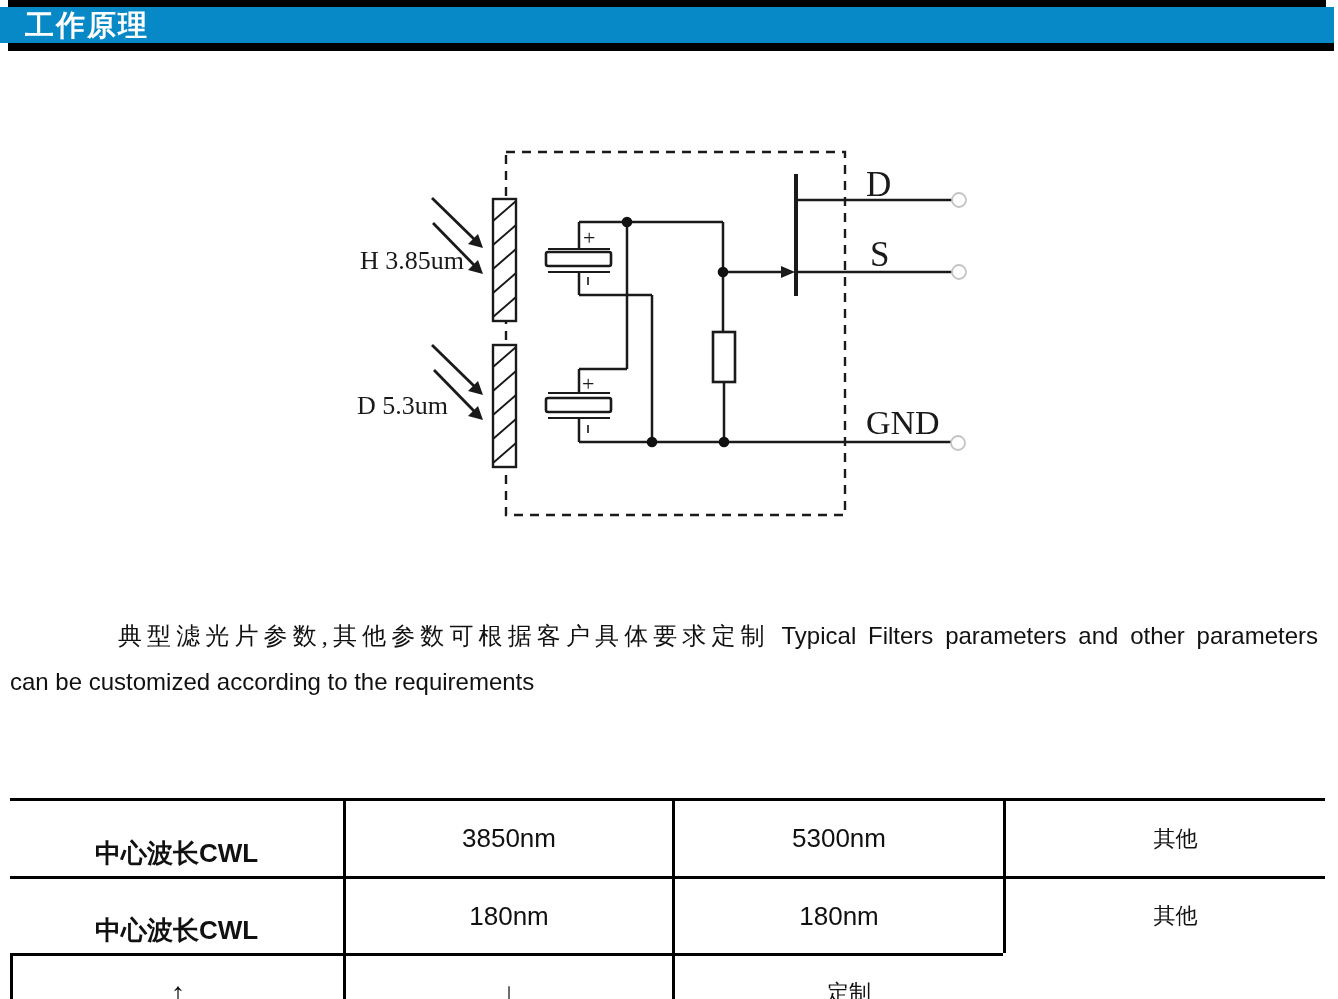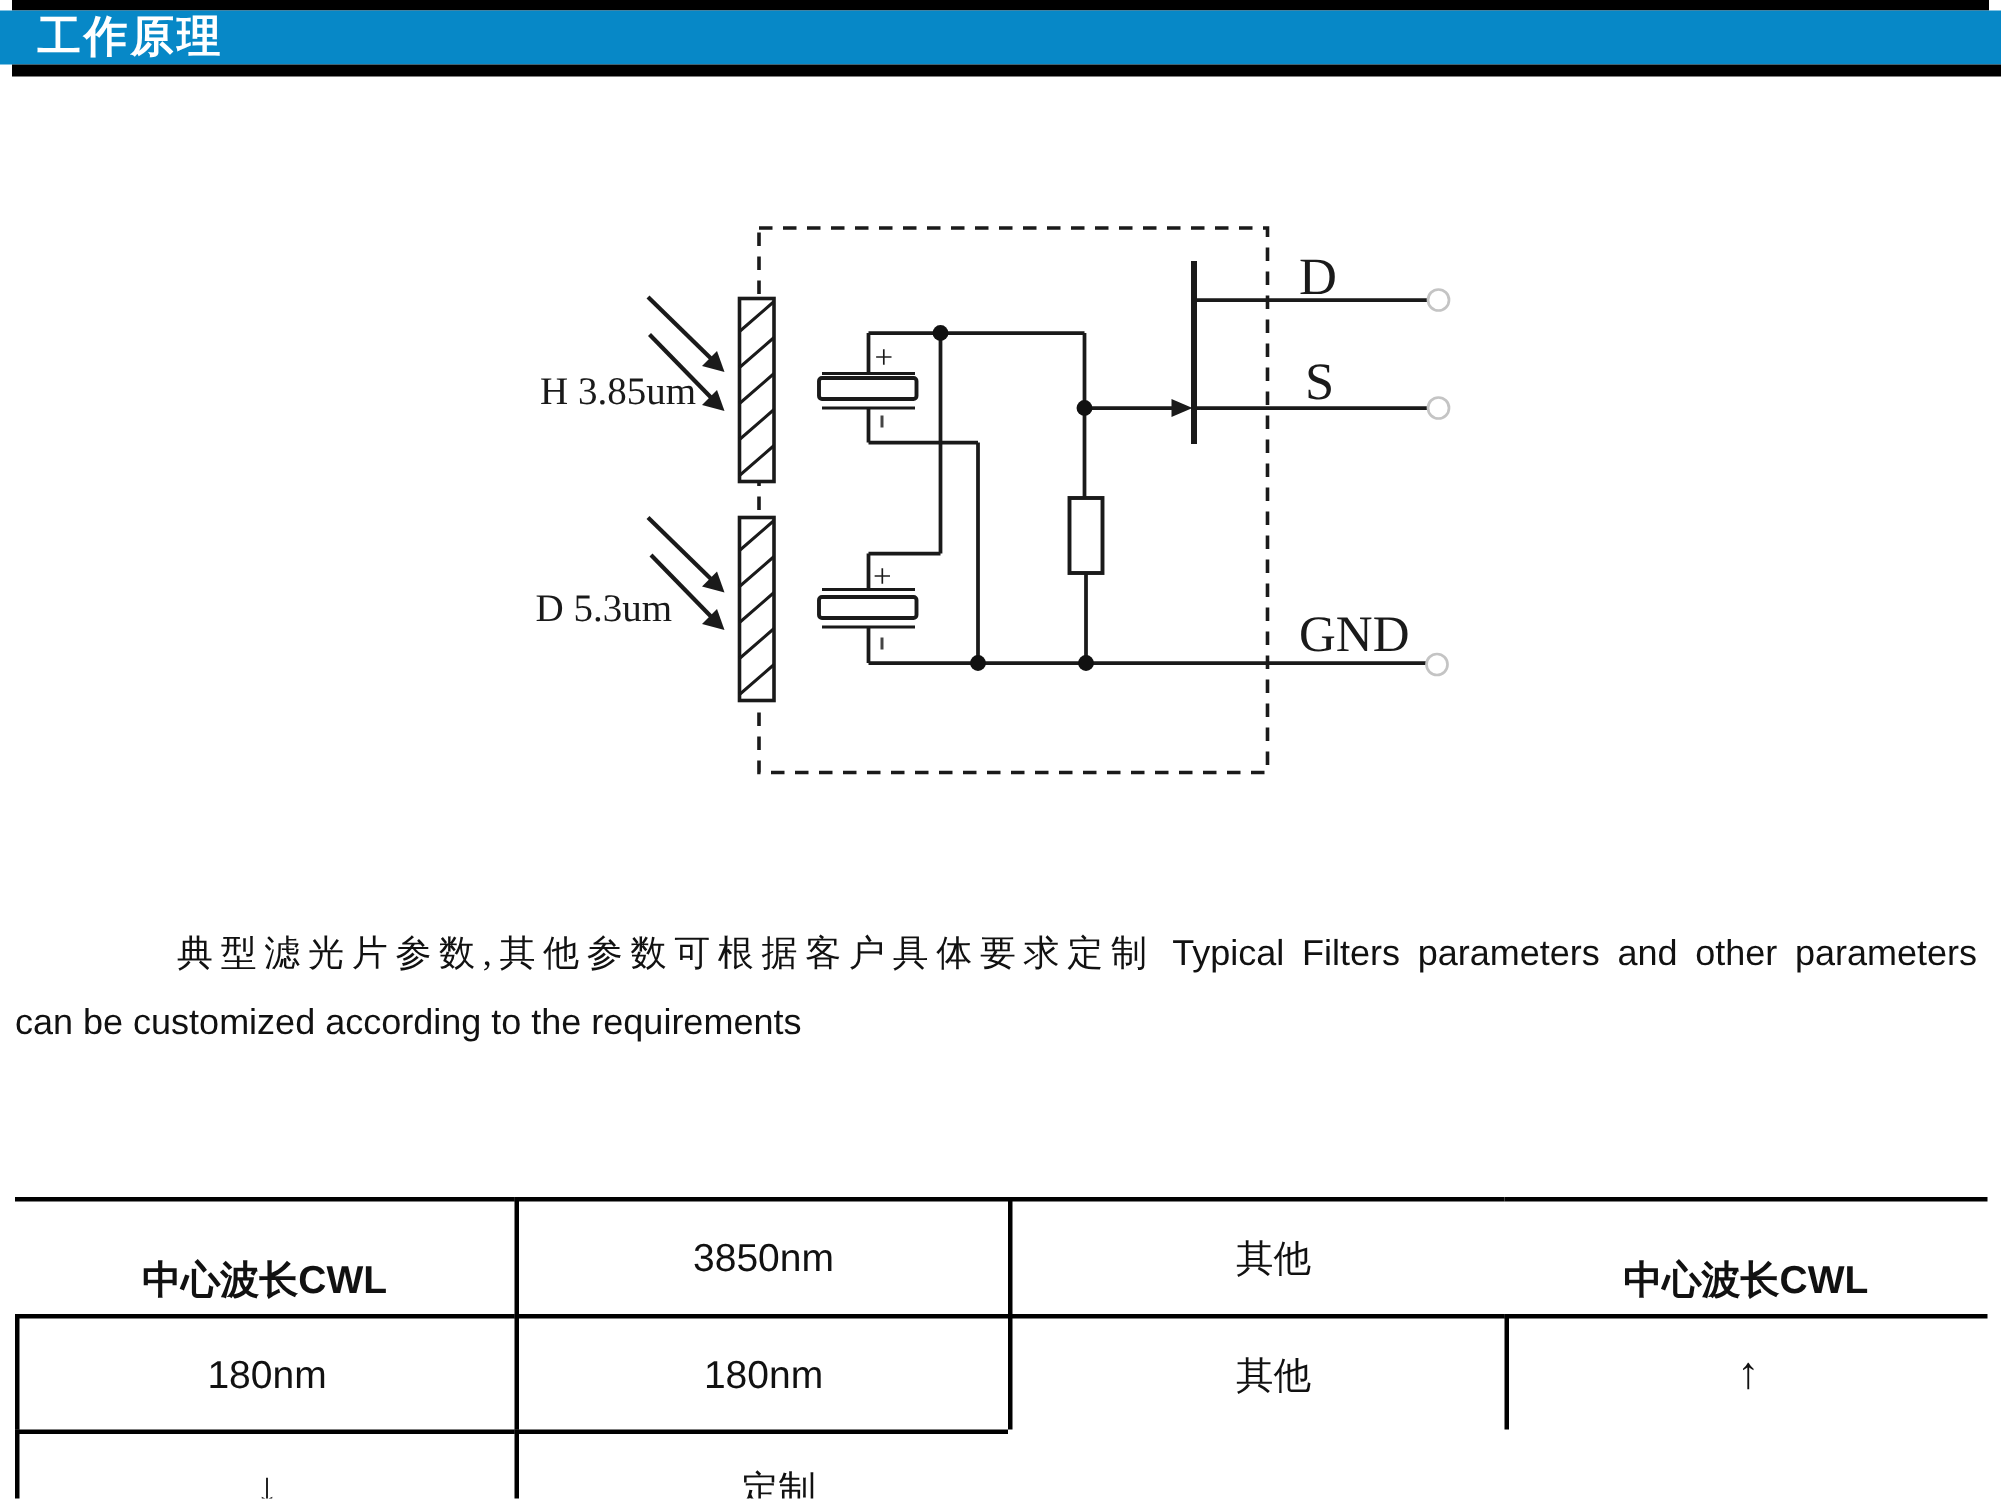--- a/index.html
+++ b/index.html
@@ -48,21 +48,21 @@
     text-align:center;
   }
   .cell {
     border-top:3px solid #000;
     display:flex; align-items:center; justify-content:center;
     font-size:26px; box-sizing:border-box;
   }
   .vline { border-left:3px solid #000; }
   .lbl-bottom { align-items:flex-end; padding-bottom:5px; }
   .bold { font-weight:bold; }
-  .serif { font-family:Liberation Serif, serif; font-size:25px;padding-left:20px; }
+  .serif { font-family:Liberation Serif, serif; font-size:22px;padding-left:20px; }
   .arrow { font-family:"Liberation Serif","DejaVu Serif",serif; font-size:30px; }
 </style>
 </head>
 <body>
 
 <div class="hdr-top"></div>
 <div class="hdr-blue"></div>
 <div class="hdr-title">工作原理</div>
 <div class="hdr-bot"></div>
 
@@ -142,20 +142,21 @@
   <text x="866" y="434" font-size="34">GND</text>
 </svg>
 
 <div class="para-line1"><span class="zh">典型滤光片参数,其他参数可根据客户具体要求定制</span> <span class="en">Typical Filters parameters and other parameters</span></div>
 <div class="para-line2">can be customized according to the requirements</div>
 
 <div class="ptable">
 
   <div class="cell lbl-bottom bold">中心波长CWL</div>
   <div class="cell vline">3850nm</div>
+  <div class="cell vline">5300nm</div>
   <div class="cell vline serif">其他</div>
 
   <div class="cell lbl-bottom bold">中心波长CWL</div>
   <div class="cell vline">180nm</div>
   <div class="cell vline">180nm</div>
   <div class="cell vline serif">其他</div>
 
   <div class="cell vline arrow">↑</div>
   <div class="cell vline arrow">↓</div>
   <div class="cell vline serif">定制</div>

